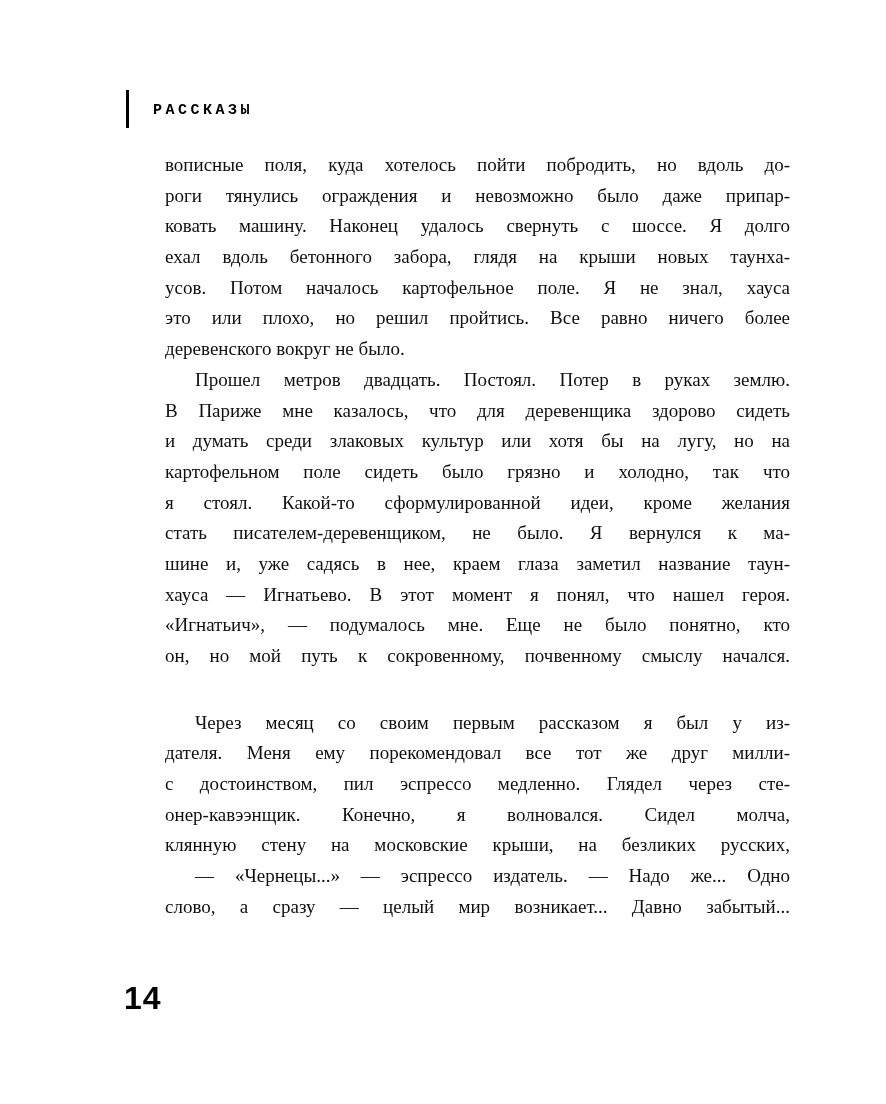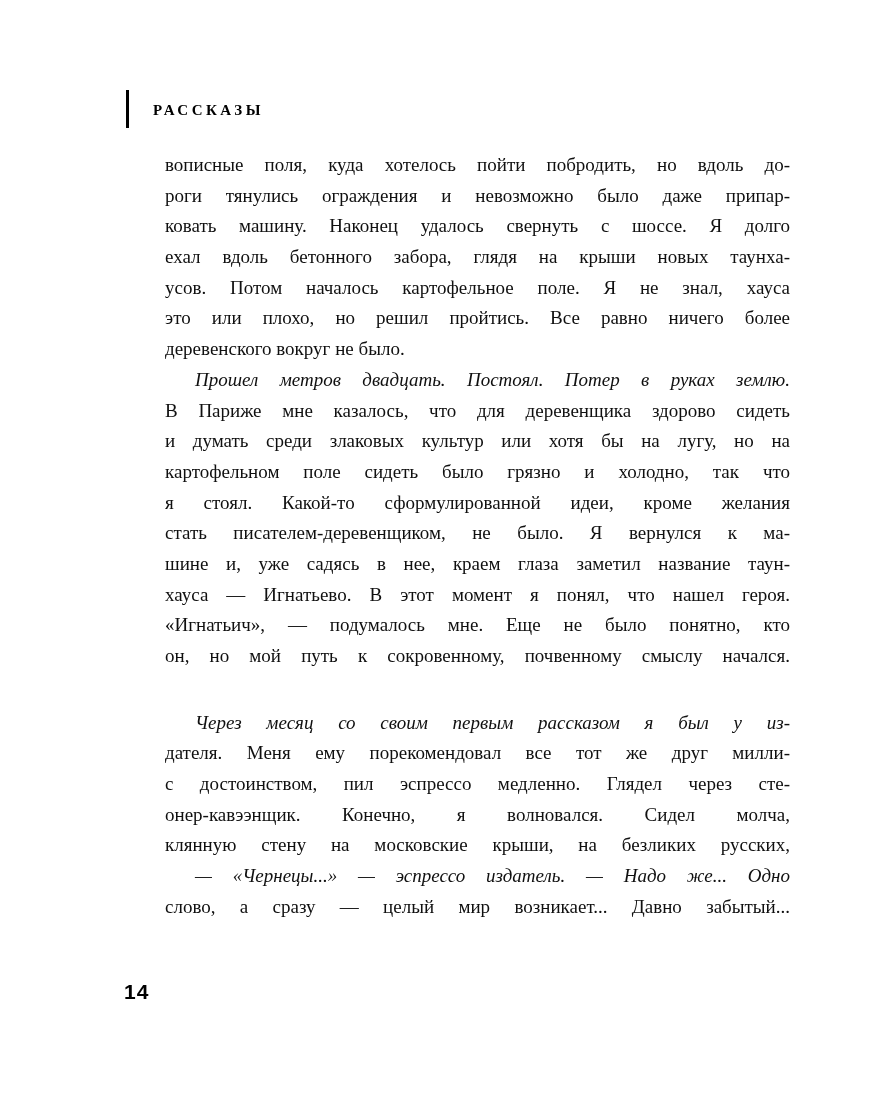--- a/index.html
+++ b/index.html
@@ -25,21 +25,21 @@
   }
   .header-rule {
     display: inline-block;
     width: 3px;
     height: 38px;
     background: #000000;
   }
   .header-label {
     display: inline-block;
     margin-left: 24px;
-    font-family: Liberation Serif, serif;
+    font-family: Liberation Mono, monospace;
     font-weight: bold;
     font-size: 15px;
     letter-spacing: 3.5px;
     color: #000000;
     transform: translateY(1px);
   }
   .body-text {
     position: absolute;
     left: 165px;
     top: 150px;
@@ -53,28 +53,28 @@
     text-align: justify;
     text-align-last: justify;
     height: 30.7px;
     overflow: hidden;
     white-space: normal;
   }
   .line.last {
     text-align: left;
     text-align-last: left;
   }
-  .line.indent { text-indent: 30px; font-style: italic; }
+  .line.indent { text-indent: 30px; }
   .page-number {
     position: absolute;
     left: 124px;
     top: 980px;
     font-family: "Liberation Sans", sans-serif;
     font-weight: bold;
-    font-size: 21px;
+    font-size: 32px;
     letter-spacing: 1px;
     color: #000000;
   }
 </style>
 </head>
 <body>
 
 <div class="page">
 
   <div class="running-header">

